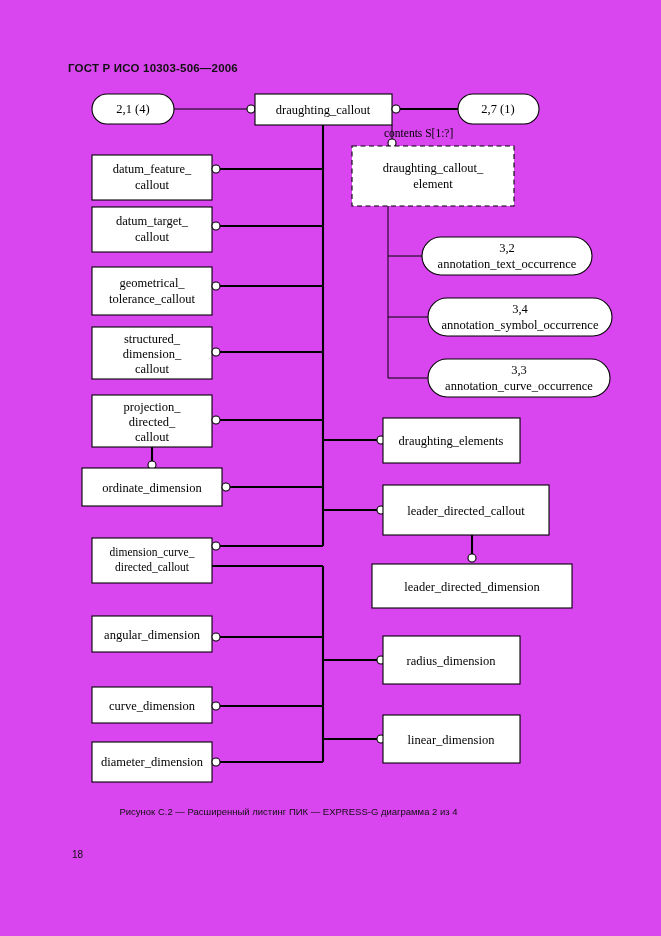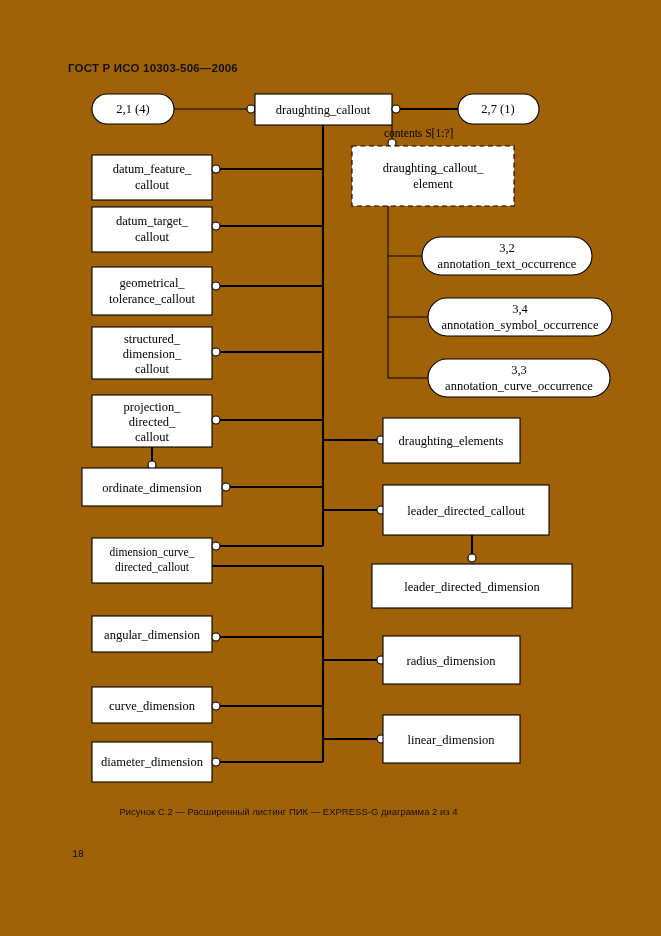--- a/index.html
+++ b/index.html
@@ -1,30 +1,30 @@
 <!DOCTYPE html>
 <html><head>
 <meta charset="utf-8">
 <style>
   html,body{margin:0;padding:0;background:#ffffff;}
   body{width:661px;height:936px;position:relative;font-family:"Liberation Serif",serif;color:#000;}
-  #page{position:absolute;left:0;top:0;width:661px;height:936px;overflow:hidden;background:#a16207;}
+  #page{position:absolute;left:0;top:0;width:661px;height:936px;overflow:hidden;background:#d946ef;}
 
   .hdr{
     position:absolute;left:68px;top:62px;
     font-family:"Liberation Sans",sans-serif;
     font-size:11.5px;font-weight:bold;letter-spacing:.2px;color:#111;
   }
   .caption{
     position:absolute;left:0;top:806px;width:577px;text-align:center;
     font-family:"Liberation Sans",sans-serif;font-size:9.5px;color:#111;
   }
   .pageno{
     position:absolute;left:72px;top:849px;
-    font-family:Liberation Mono, monospace;font-size:10px;color:#111;
+    font-family:Liberation Sans, sans-serif;font-size:10px;color:#111;
   }
   svg#diagram{position:absolute;left:0;top:0;width:661px;height:936px;}
   svg#diagram text{font-family:"Liberation Serif",serif;fill:#000;}
   .ln{stroke:#000;fill:none;}
   .thin{stroke-width:1;}
   .thick{stroke-width:2.1;}
   .box{fill:#ffffff;stroke:#000;stroke-width:1.1;}
   .dbox{fill:#ffffff;stroke:#000;stroke-width:1.1;stroke-dasharray:5 3.5;}
   .oval{fill:#ffffff;stroke:#000;stroke-width:1.1;}
   .circ{fill:#ffffff;stroke:#000;stroke-width:1.1;}

